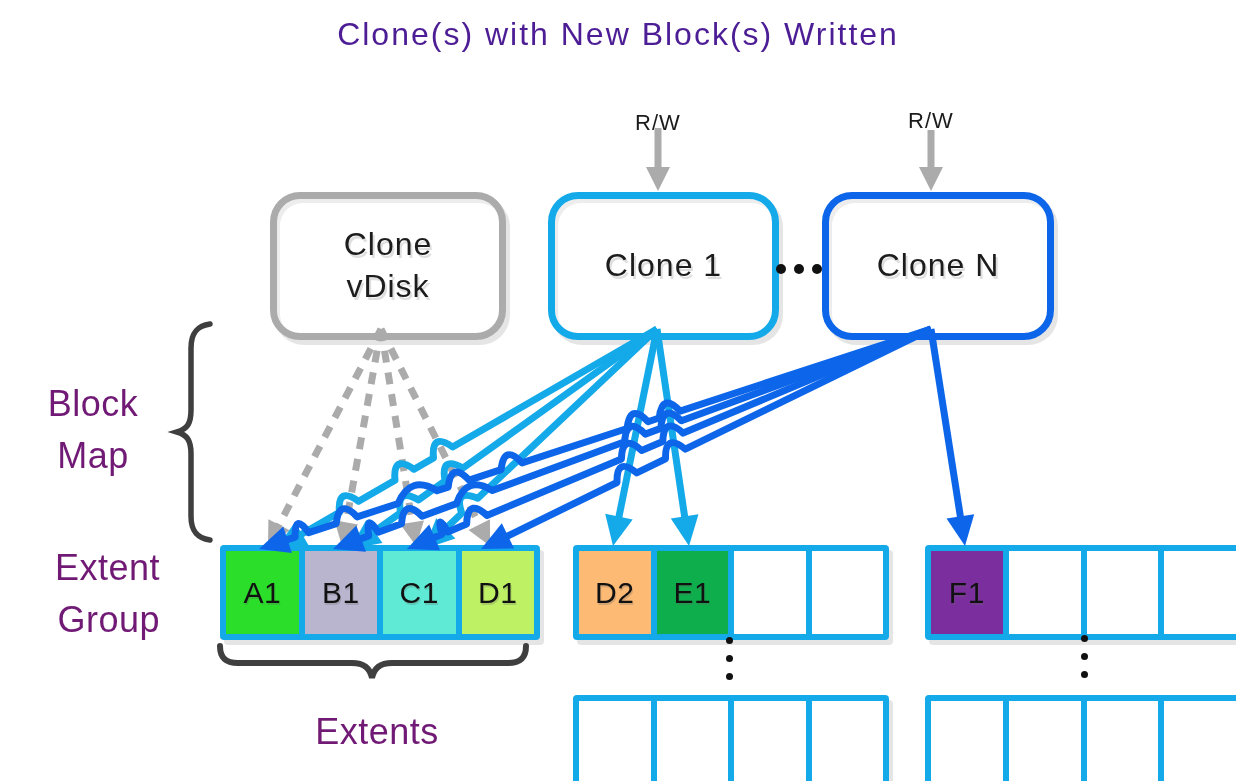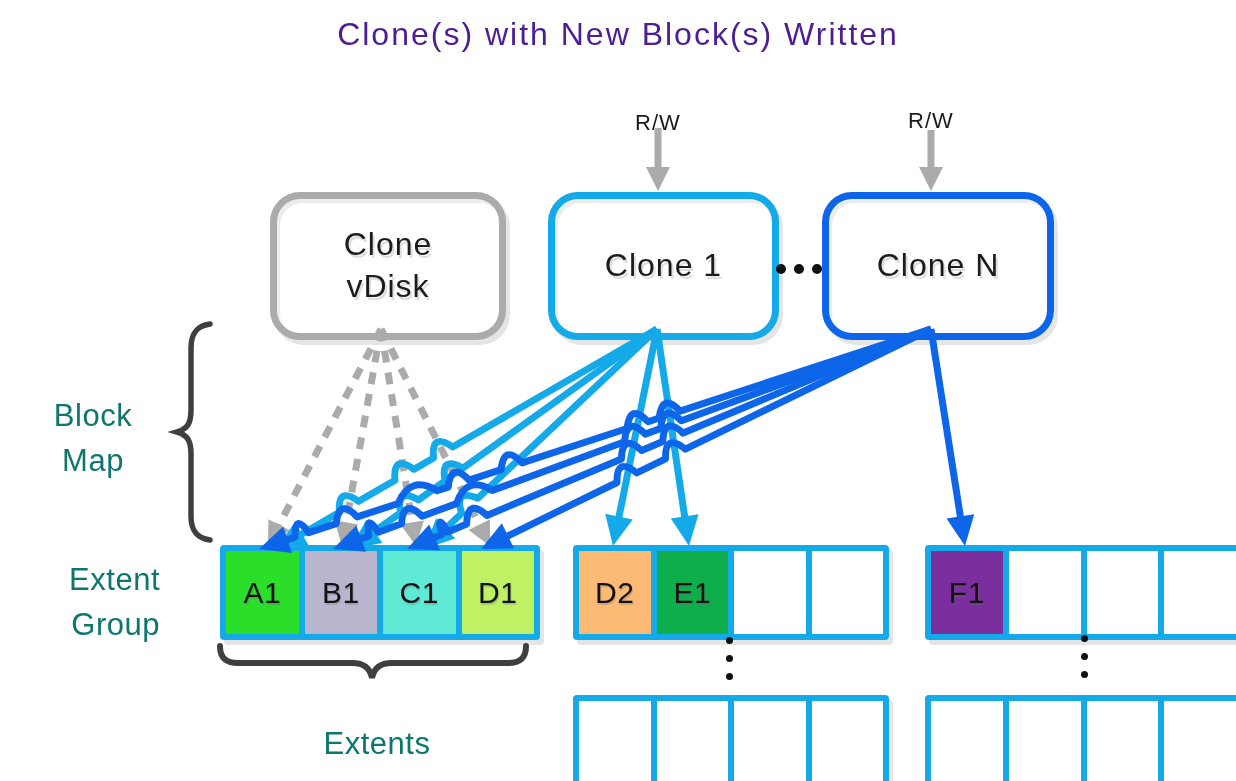--- a/index.html
+++ b/index.html
@@ -17,22 +17,22 @@
         text-shadow:2px 3px 0 rgba(150,150,150,0.30);}
   .node-base{left:270px;top:192px;width:222px;height:134px;border:7px solid var(--gray);}
   .node-clone1{left:548px;top:192px;width:217px;height:134px;border:7px solid var(--cyan);}
   .node-cloneN{left:822px;top:192px;width:218px;height:134px;border:7px solid var(--blue);}
   .hdots{position:absolute;left:776px;top:264px;display:flex;gap:8px;}
   .hdots i{display:block;width:10px;height:10px;border-radius:50%;background:#111;}
   .vdots{position:absolute;display:flex;flex-direction:column;gap:11px;}
   .vdots i{display:block;width:7px;height:7px;border-radius:50%;background:#111;}
   .vdots1{left:726px;top:637px;}
   .vdots2{left:1081px;top:635px;}
-  .side-label{position:absolute;text-align:center;font-size:31px;line-height:1.45;
-              letter-spacing:0.5px;color:#0f766e;margin-top:16px;}
+  .side-label{position:absolute;text-align:center;font-size:36px;line-height:1.45;
+              letter-spacing:0.5px;color:#701a75;}
   .lbl-blockmap{left:18px;top:378px;width:150px;}
   .lbl-extentgroup{left:8px;top:542px;width:152px;text-align:right;}
   .lbl-extents{left:272px;top:706px;width:210px;}
   .egroup{position:absolute;display:flex;gap:6px;padding:6px;border-radius:4px;
           background:var(--cyan);box-shadow:4px 5px 0 rgba(0,0,0,0.10);}
   .egroup .cell{flex:1;display:flex;align-items:center;justify-content:center;
           font-size:30px;letter-spacing:0.5px;color:#111;
           text-shadow:1px 2px 0 rgba(100,100,100,0.25);}
   .g1{left:220px;top:545px;width:308px;height:83px;}
   .g2{left:573px;top:545px;width:304px;height:83px;}

